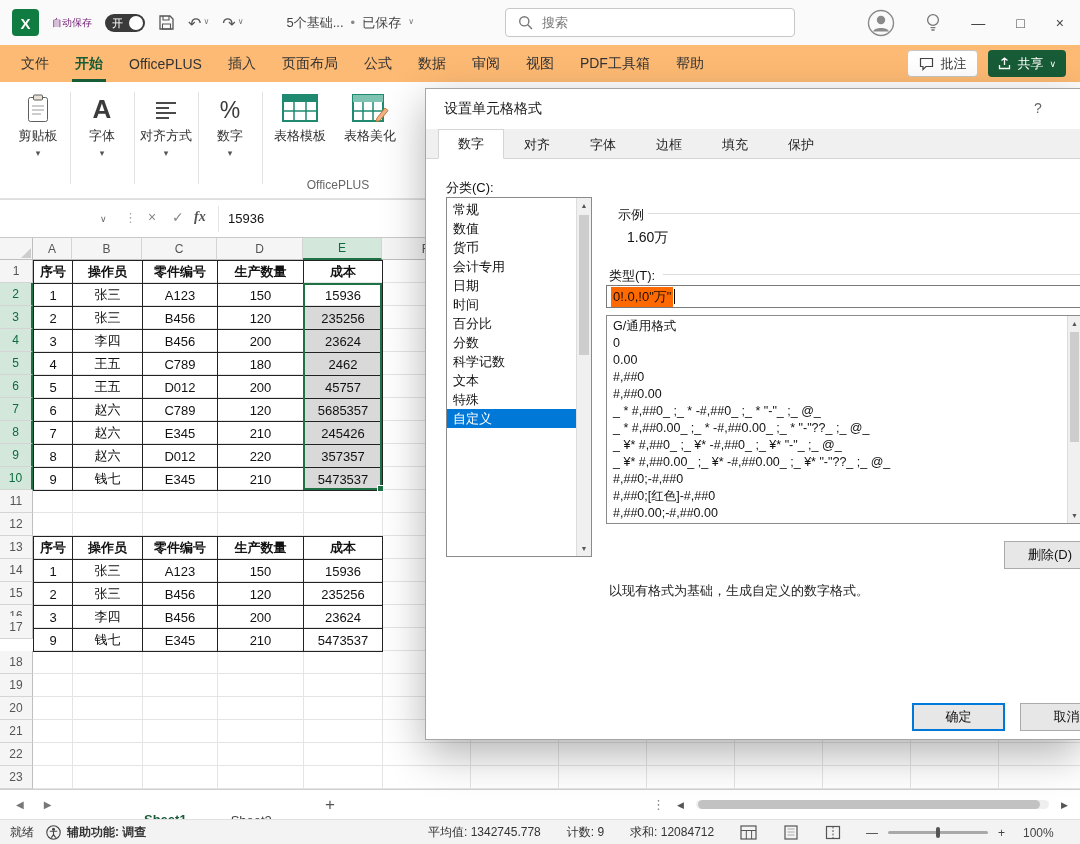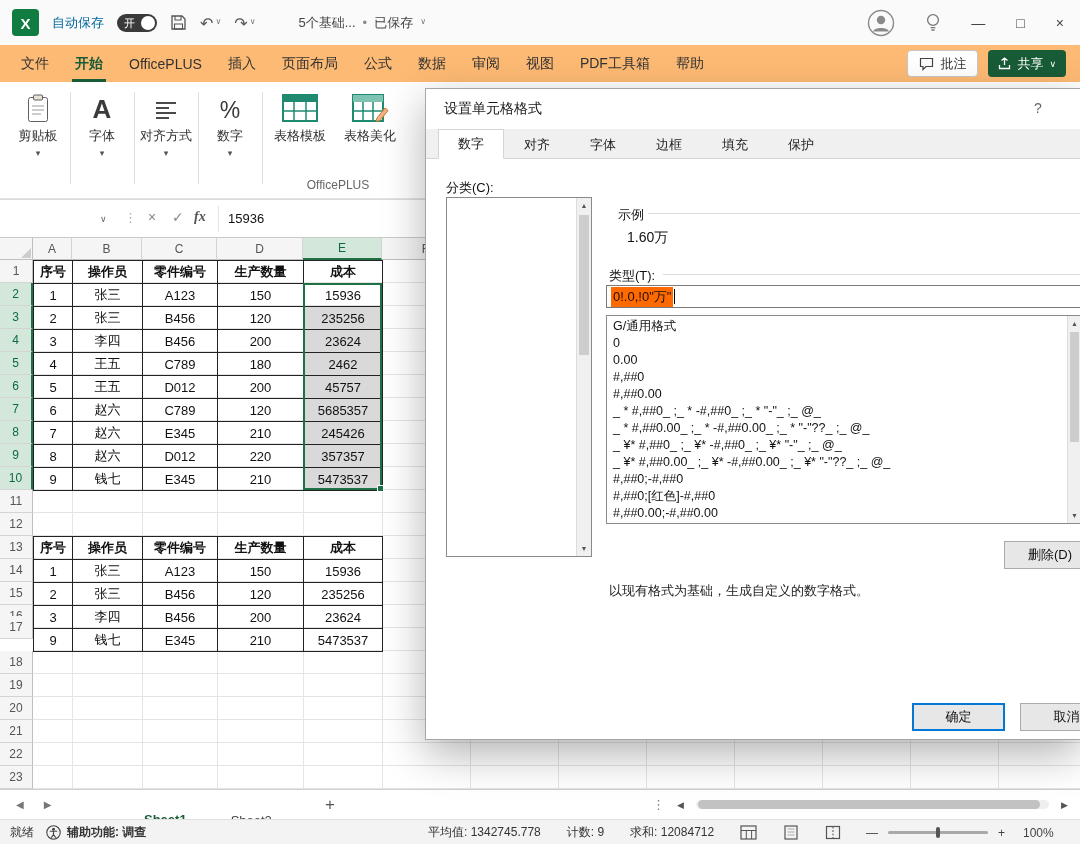--- a/index.html
+++ b/index.html
@@ -3,21 +3,21 @@
 <meta charset="utf-8">
 <style>
 *{margin:0;padding:0;box-sizing:border-box}
 html,body{width:1080px;height:844px}
 body{font-family:"Liberation Sans","DejaVu Sans",sans-serif;font-size:13px;color:#222;background:#fff;overflow:hidden}
 #app{position:relative;width:1080px;height:844px;background:#fff;overflow:hidden}
 
 
 #titlebar{position:absolute;left:0;top:0;width:100%;height:45px;background:#fafafa}
 .tb-left{position:absolute;left:12px;top:0;height:45px;display:flex;align-items:center;gap:13px}
-.autosave-label{font-size:13px;color:#0369a1}
+.autosave-label{font-size:10px;color:#701a75}
 .toggle{width:40px;height:18px;border-radius:9px;background:#3a3a3a;position:relative;display:inline-block}
 .toggle .tg-txt{position:absolute;left:7px;top:2px;color:#fff;font-size:11px;line-height:14px}
 .toggle .knob{position:absolute;right:2px;top:2px;width:14px;height:14px;border-radius:50%;background:#fff}
 .tb-ic{display:flex;align-items:center;color:#555}
 .glyph-btn{display:flex;align-items:flex-end;gap:2px;color:#555;font-size:16px;line-height:16px}
 .mini-caret{font-size:8px;color:#777;padding-bottom:2px}
 .doc-title{display:flex;align-items:center;gap:7px;font-size:13px;color:#444;margin-left:30px}
 .doc-sep{color:#888}
 .searchbox{position:absolute;left:505px;top:8px;width:290px;height:29px;border:1px solid #c9c7c5;border-radius:4px;background:#fff;display:flex;align-items:center;gap:9px;padding-left:12px;color:#777;font-size:13px}
 .tb-right{position:absolute;right:16px;top:0;height:45px;display:flex;align-items:center;gap:31px;color:#555}
@@ -160,20 +160,29 @@
       <span class="glyph-btn">
           <span>↷</span>
           <span class="mini-caret">∨</span>
         </span>
       <span class="doc-title">
         <span>5个基础...</span>
         <span class="doc-sep">•</span>
         <span>已保存</span>
         <span class="mini-caret">∨</span>
       </span>
+    </div>
+    <div class="searchbox">
+      <span style="display:flex">
+        <svg width="15" height="15" viewBox="0 0 15 15">
+            <circle cx="6.3" cy="6.3" r="4.6" fill="none" stroke="#777" stroke-width="1.4"></circle>
+            <path d="M9.8 9.8L14 14" stroke="#777" stroke-width="1.4"></path>
+          </svg>
+      </span>
+      <span>搜索</span>
     </div>
     <div class="tb-right">
       <span style="display:flex">
         <svg width="28" height="28" viewBox="0 0 28 28">
             <circle cx="14" cy="14" r="12.5" fill="none" stroke="#8a8a8a" stroke-width="1.4"></circle>
             <circle cx="14" cy="11" r="4.2" fill="#8a8a8a"></circle>
             <path d="M6 22.5c1.8-4.6 14.2-4.6 16 0" fill="#8a8a8a"></path>
           </svg>
       </span>
       <span style="display:flex">
@@ -535,20 +544,34 @@
         <div class="dtab active">数字</div>
         <div class="dtab">对齐</div>
         <div class="dtab">字体</div>
         <div class="dtab">边框</div>
         <div class="dtab">填充</div>
         <div class="dtab">保护</div>
       </div>
 
     <div id="cat-label">分类(C):</div>
     <div id="category-box">
+      <div id="category-list">
+          <div class="cat-item">常规</div>
+          <div class="cat-item">数值</div>
+          <div class="cat-item">货币</div>
+          <div class="cat-item">会计专用</div>
+          <div class="cat-item">日期</div>
+          <div class="cat-item">时间</div>
+          <div class="cat-item">百分比</div>
+          <div class="cat-item">分数</div>
+          <div class="cat-item">科学记数</div>
+          <div class="cat-item">文本</div>
+          <div class="cat-item">特殊</div>
+          <div class="cat-item sel">自定义</div>
+        </div>
       <div class="cat-scroll">
         <div class="sc-btn">▲</div>
         <div class="sc-thumb"></div>
         <div class="sc-btn down">▼</div>
       </div>
     </div>
 
     <div id="sample-label">示例</div>
     <div id="sample-line"></div>
     <div id="sample-value">1.60万</div>

